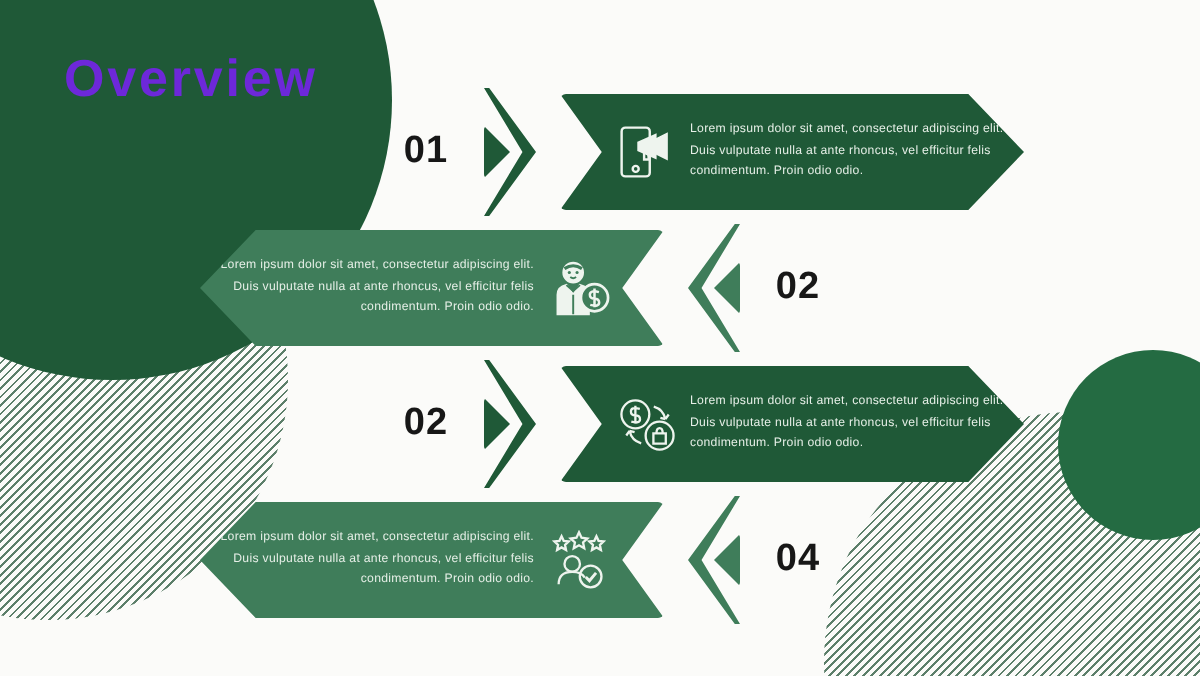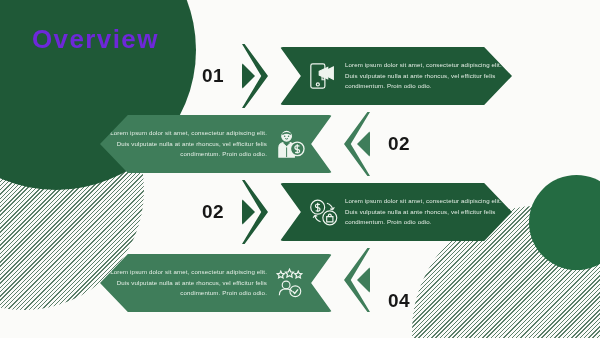--- a/index.html
+++ b/index.html
@@ -181,21 +181,21 @@
     letter-spacing: .15px;
     flex: 1;
   }
   .to-right .banner-text { padding: 0 8px 0 5px; text-align: left; }
   .to-left  .banner-text { padding: 0 5px 0 8px; text-align: right; }
 
   
   #row-1 { top: 44px;  }
   #row-2 { top: 112px; }
   #row-3 { top: 180px; }
-  #row-4 { top: 248px; align-items: flex-end; }
+  #row-4 { top: 248px; }
 </style>
 </head>
 <body>
 
 <div id="slide">
 
   <div class="deco" id="hatch-top-left"></div>
   <div class="deco" id="hatch-bottom-right"></div>
   <div class="deco" id="circle-top-left"></div>
   <div class="deco" id="circle-bottom-right"></div>

